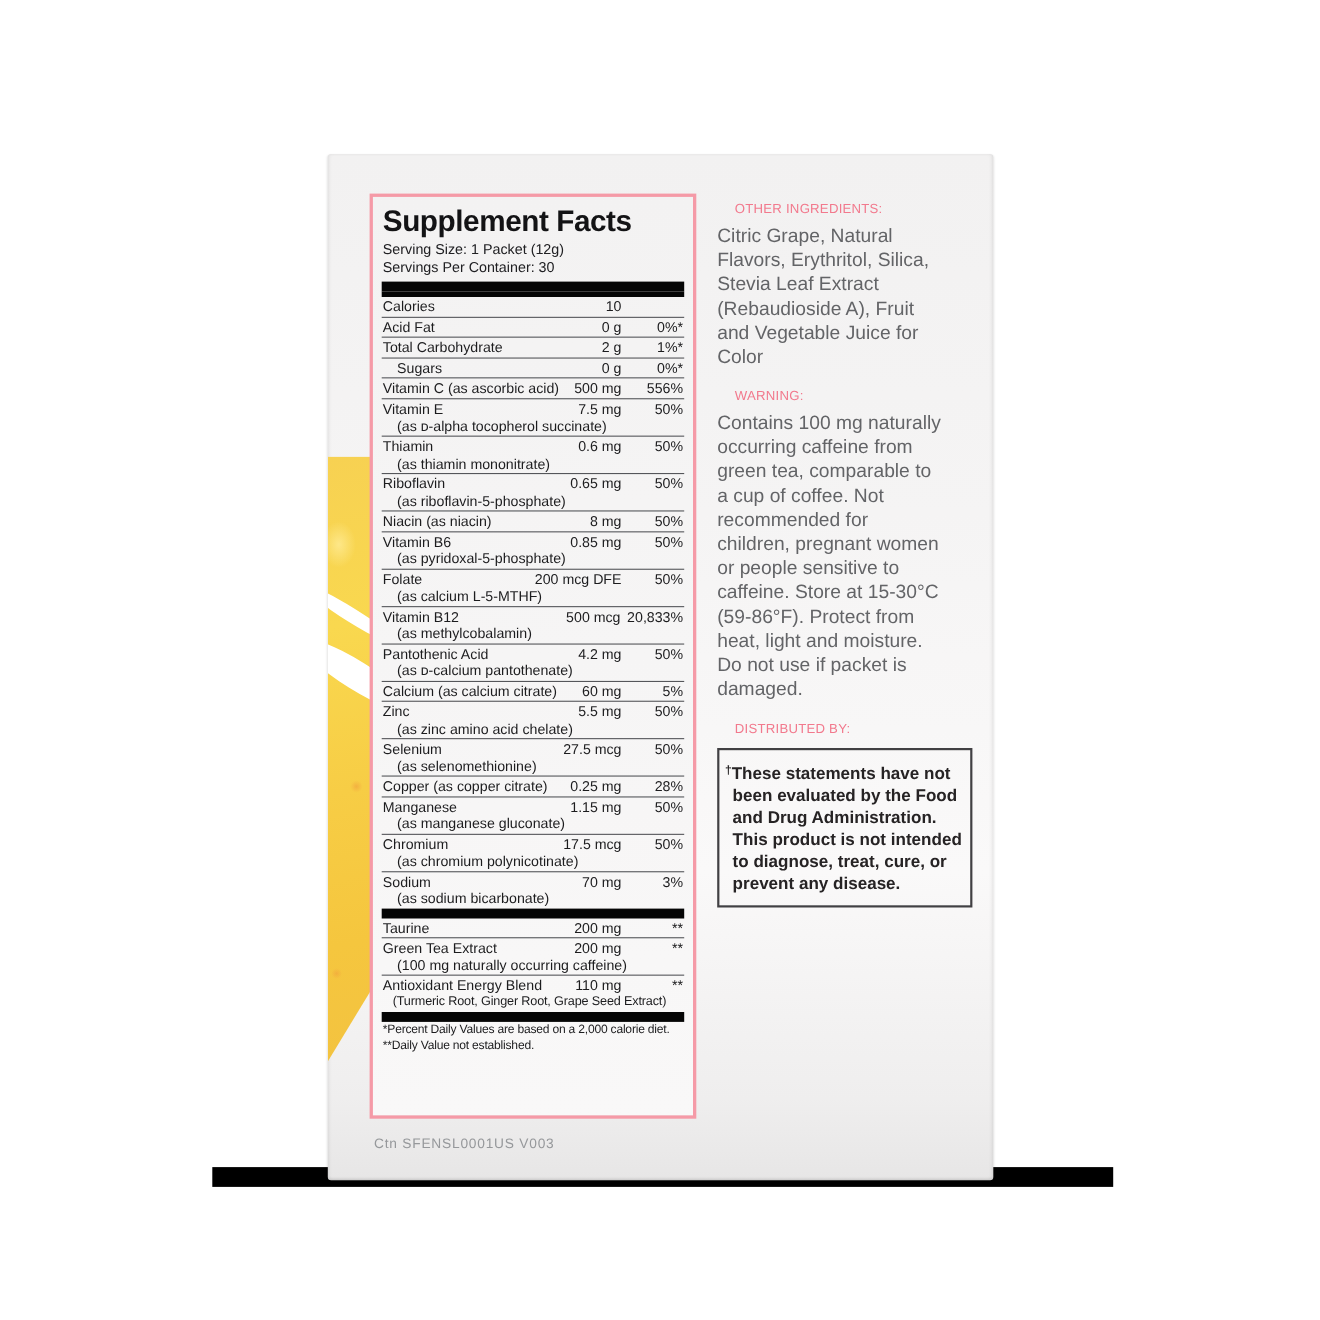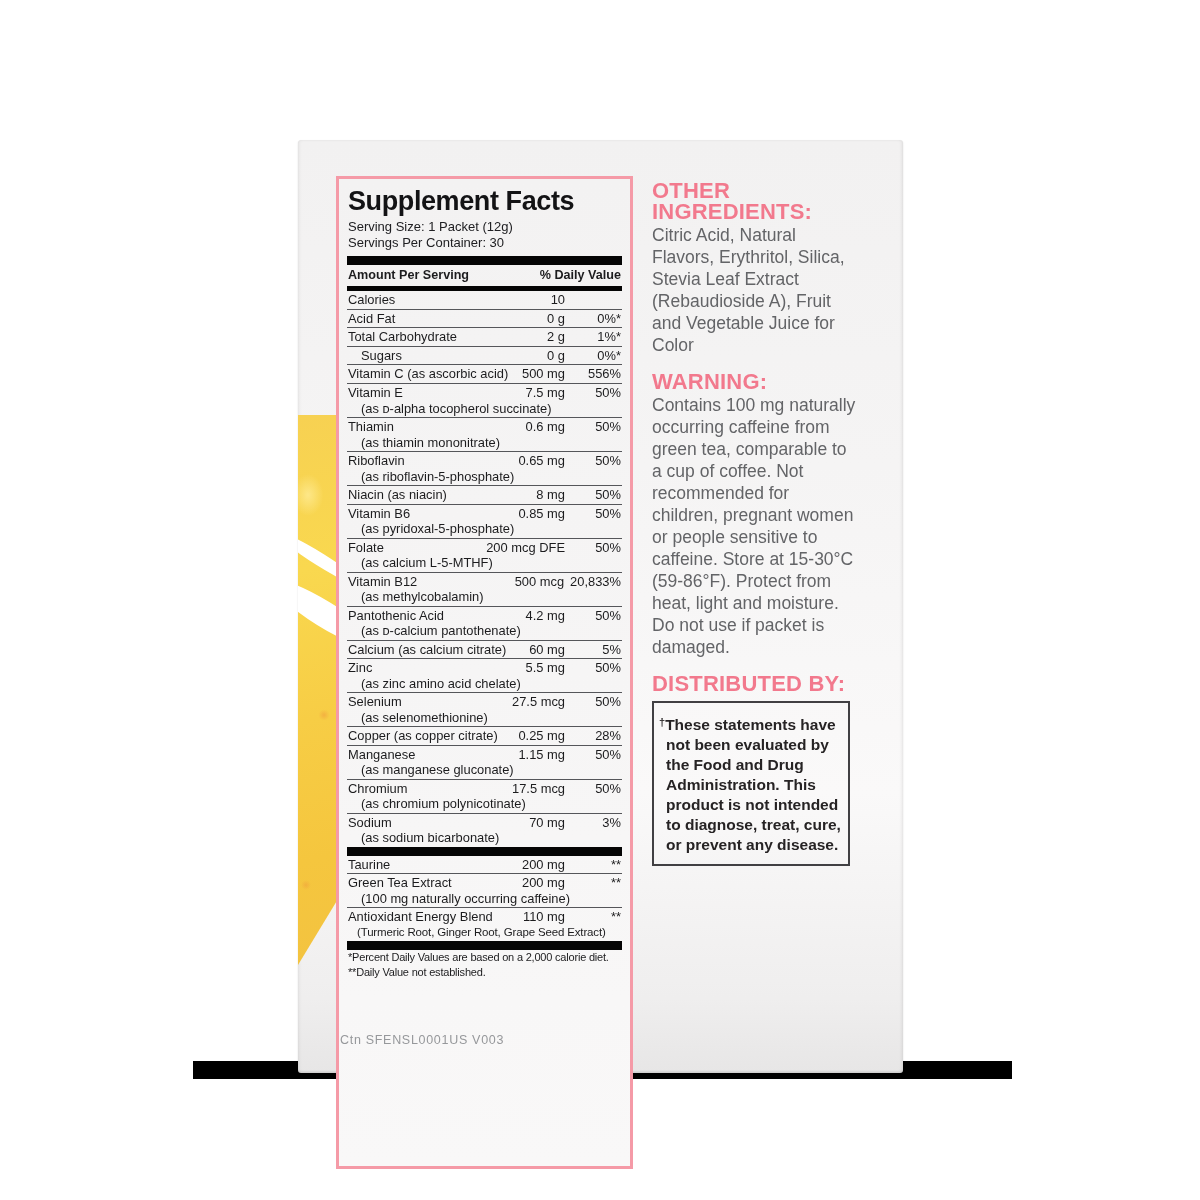--- a/index.html
+++ b/index.html
@@ -22,21 +22,21 @@
     background:
       radial-gradient(22px 30px at 10px 80px, rgba(255,236,150,.8), rgba(255,236,150,0) 70%),
       radial-gradient(8px 8px at 26px 300px, rgba(240,150,60,.5), rgba(240,150,60,0) 70%),
       radial-gradient(7px 7px at 8px 470px, rgba(240,150,60,.45), rgba(240,150,60,0) 70%),
       linear-gradient(168deg,#f7d152 0%,#f9d84f 28%,#f7cd45 55%,#f5c63e 80%,#f3c340 100%);
   }
   .lemon .arc1 { position:absolute; left:-28px; top:138px; width:100px; height:13px; background:#fff; border-radius:50%; transform:rotate(32deg); }
   .lemon .arc2 { position:absolute; left:-34px; top:186px; width:120px; height:26px; background:#fff; border-radius:50%; transform:rotate(32deg); }
 
   
-  .sf-box { position:absolute; left:38px; top:36px; width:297px; height:993px;
+  .sf-box { position:absolute; left:38px; top:36px; width:297px; height:841px;
     border:3px solid #f59aa7; background:linear-gradient(180deg,#f3f2f2 0%,#f6f5f5 50%,#f9f8f8 100%);
     padding:6px 8px; color:#1c1c1e; }
   .sf-title { font-size:27px; line-height:30px; font-weight:800; letter-spacing:-0.4px; color:#131315; margin:1px 0 3px 1px; }
   .sf-serv { font-size:13px; line-height:16px; color:#202023; margin-left:1px; }
   .bar { background:#050505; width:100%; }
   .bar.thick { height:9px; }
   .bar.med { height:5px; }
   .bar.m1 { margin-top:5px; }
   .sf-header { display:flex; justify-content:space-between; font-size:12.6px; font-weight:700; padding:3px 1px 4px 1px; }
   .row { border-bottom:1px solid #55565a; padding:1px 0 1px 0; }
@@ -46,23 +46,23 @@
   .line .nm.indent { padding-left:13px; }
   .line .amt { white-space:nowrap; }
   .line .dv { min-width:50px; text-align:right; white-space:nowrap; }
   .sub { font-size:12.9px; line-height:15.4px; padding-left:14px; white-space:nowrap; }
   .sub.wide { font-size:11.5px; letter-spacing:-0.15px; padding-left:10px; }
   .footnotes { padding:0 1px 0 1px; }
   .footnotes div { font-size:11px; line-height:14.5px; letter-spacing:-0.2px; white-space:nowrap; font-weight:500; }
 
   
   .right-col { position:absolute; left:354px; top:40px; width:206px; }
-  .sec h2 { font-size:22px; line-height:21px; font-weight:700; color:#f2798d; letter-spacing:0.2px; margin:0 0 2px 0; }
+  .sec h2 { font-size:12px; line-height:21px; font-weight:400; color:#f2798d; letter-spacing:0.2px; margin:0 0 2px 16px; }
   .sec p { font-size:17.5px; line-height:22px; color:#636467; margin:0 0 15px 0; }
-  .disclaimer { width:198px; border:2px solid #414043; padding:9px 7px 9px 12px; margin-top:7px;
+  .disclaimer { width:232px; border:2px solid #414043; padding:9px 7px 9px 12px; margin-top:7px;
     font-size:15.5px; line-height:20px; font-weight:700; color:#262324; }
   .disclaimer p { text-indent:-7px; }
   .dagger { font-size:11px; vertical-align:4px; }
 
   .footer-code { position:absolute; left:42px; top:893px; font-size:12.5px; letter-spacing:0.7px; color:#96989b; }
 </style>
 </head>
 <body>
 
 <div class="scene">
@@ -73,24 +73,20 @@
     <div class="lemon">
       <div class="arc1"></div>
       <div class="arc2"></div>
     </div>
 
     <div class="sf-box">
       <div class="sf-title">Supplement Facts</div>
       <div class="sf-serv">Serving Size: 1 Packet (12g)</div>
       <div class="sf-serv">Servings Per Container: 30</div>
       <div class="bar thick m1"></div>
-      <div class="sf-header">
-        <span>Amount Per Serving</span>
-        <span>% Daily Value</span>
-      </div>
       <div class="bar med"></div>
       <div id="sf-rows">
           <div class="row">
             <div class="line">
               <span class="nm">Calories</span>
               <span class="amt">10</span>
               <span class="dv"></span>
             </div>
           </div>
           <div class="row">
@@ -269,21 +265,21 @@
       <div class="footnotes">
         <div>*Percent Daily Values are based on a 2,000 calorie diet.</div>
         <div>**Daily Value not established.</div>
       </div>
     </div>
 
     <div class="right-col">
       <div id="sections">
           <div class="sec">
             <h2>OTHER INGREDIENTS:</h2>
-            <p>Citric Acid, Natural Flavors, Erythritol, Silica, Stevia Leaf Extract (Rebaudioside A), Fruit and Vegetable Juice for Color</p>
+            <p>Citric Grape, Natural Flavors, Erythritol, Silica, Stevia Leaf Extract (Rebaudioside A), Fruit and Vegetable Juice for Color</p>
           </div>
           <div class="sec">
             <h2>WARNING:</h2>
             <p>Contains 100 mg naturally occurring caffeine from green tea, comparable to a cup of coffee. Not recommended for children, pregnant women or people sensitive to caffeine. Store at 15-30°C (59-86°F). Protect from heat, light and moisture. Do not use if packet is damaged.</p>
           </div>
           <div class="sec">
             <h2>DISTRIBUTED BY:</h2>
           </div>
         </div>
       <div class="disclaimer">

